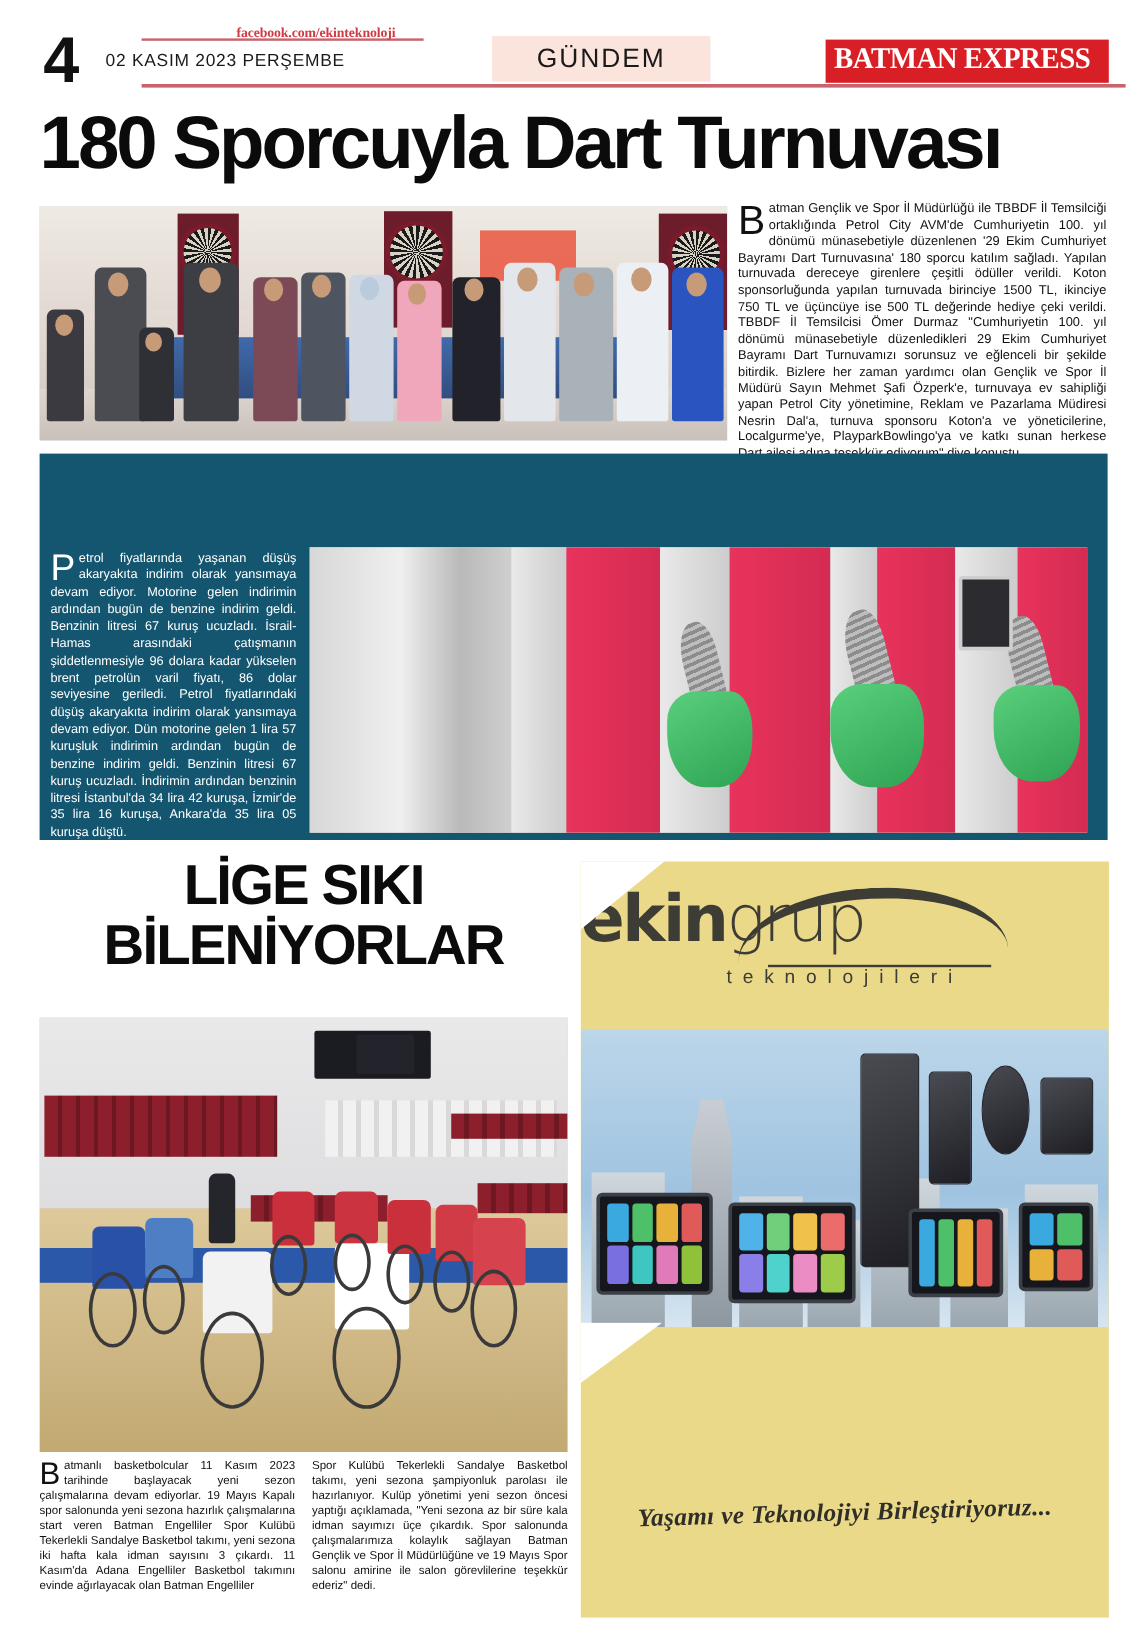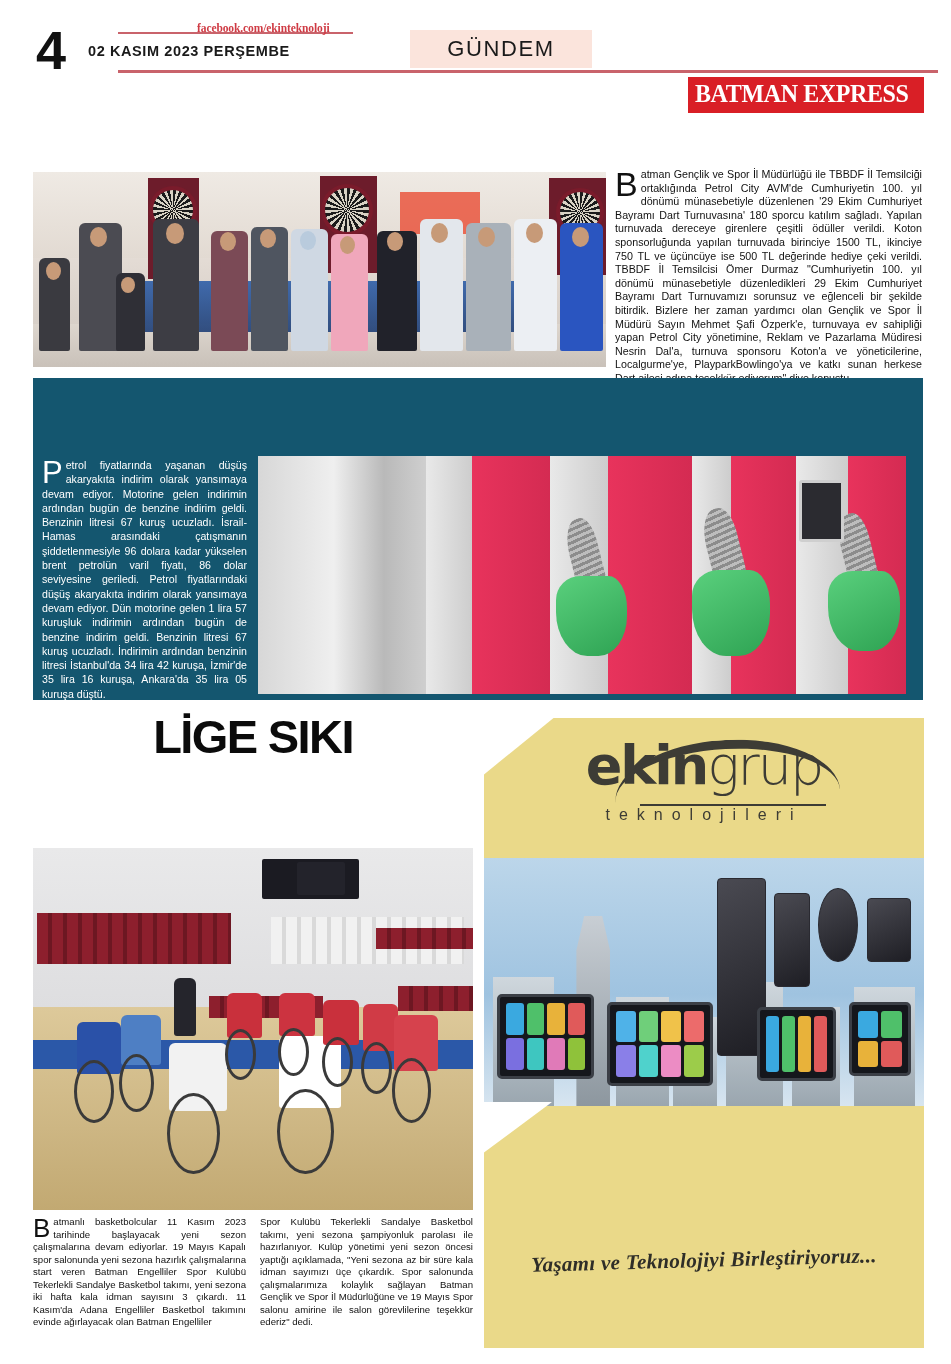--- a/index.html
+++ b/index.html
@@ -45,21 +45,21 @@
     font-size: 11.5px;
     font-weight: bold;
     color: #cf3b44;
     font-family: "Liberation Serif", serif;
     letter-spacing: -0.1px;
   }
   .date-line {
     position: absolute;
     left: 88px; top: 43px;
     font-size: 14.5px;
-    font-weight: bold;
+    font-weight: normal;
     color: #1a1a1a;
     letter-spacing: 0.6px;
     font-family: "Liberation Sans", sans-serif;
   }
   .bottom-rule {
     position: absolute;
     left: 118px; top: 70px;
     width: 820px; height: 3px;
     background: #c9636b;
   }
@@ -77,21 +77,20 @@
     font-size: 22px;
     letter-spacing: 1.6px;
     color: #1a1a1a;
     font-family: "Liberation Sans", sans-serif;
   }
   .logo-box {
     position: absolute;
     right: 27px; top: 33px;
     background: #d91f26;
     padding: 3px 7px 5px 7px;
-    margin-top: 44px;
   }
   .logo-text {
     font-size: 25px;
     font-weight: bold;
     color: #ffffff;
     font-family: "Liberation Serif", serif;
     letter-spacing: -0.4px;
     line-height: 28px;
     white-space: nowrap;
     font-stretch: condensed;
@@ -297,21 +296,20 @@
     width: 440px; height: 630px;
     background: #ead989;
     overflow: hidden;
   }
   .ad-logo-area {
     position: absolute; left: 0; top: 0; width: 100%; height: 120px;
     background: #ead989;
   }
   .ad-logo-wrap {
     position: absolute; left: 0; top: 18px; width: 100%;
-    text-align: center;
   }
   .ad-logo-main {
     display:inline-block; position:relative;
     font-size: 54px; line-height: 60px; color: #3d3c35;
     font-family: "DejaVu Sans", sans-serif;
     letter-spacing: -2px;
     font-weight: 600;
   }
   .ad-logo-main .thin { font-weight: 300; }
   .ad-swoosh {
@@ -424,20 +422,21 @@
     <div class="fb-link">facebook.com/ekinteknoloji</div>
     <div class="date-line">02 KASIM 2023 PERŞEMBE</div>
     <div class="section-tab"></div>
     <div class="section-tab-label">GÜNDEM</div>
     <div class="bottom-rule"></div>
     <div class="logo-box">
       <div class="logo-text">BATMAN EXPRESS</div>
     </div>
   </div>
 
+  <div class="headline-1">180 Sporcuyla Dart Turnuvası</div>
 
   <div class="photo photo-dart">
     <div class="ph1-bg"></div>
     <div class="ph1-wall"></div>
     <div class="ph1-floor"></div>
     <div class="maroon-panel" style="left:20%;top:3%;width:9%;height:52%;"></div>
     <div class="maroon-panel" style="left:50%;top:2%;width:10%;height:50%;"></div>
     <div class="maroon-panel" style="left:90%;top:3%;width:10%;height:50%;"></div>
     <div class="dart-board" style="left:21%;top:9%;width:40px;height:40px;"></div>
     <div class="dart-board" style="left:51%;top:8%;width:44px;height:44px;"></div>
@@ -508,20 +507,21 @@
     </div>
     <div class="nozzle" style="left:88%;top:24%;width:11%;height:58%;">
       <div class="hose"></div>
         <div class="body"></div>
     </div>
     <div class="pf-screen" style="left:83.5%;top:10%;width:7%;height:26%;"></div>
   </div>
 
   <div class="headline-3">
     <div>LİGE SIKI</div>
+    <div>BİLENİYORLAR</div>
   </div>
 
   <div class="photo photo-bb">
     <div class="bb-upper"></div>
     <div class="bb-floor"></div>
     <div class="bb-seatblock-red" style="left:1%;top:18%;width:44%;height:14%;"></div>
     <div class="bb-seatblock-white" style="left:54%;top:19%;width:44%;height:13%;"></div>
     <div class="bb-seatblock-red" style="left:78%;top:22%;width:22%;height:6%;"></div>
     <div class="bb-board" style="left:52%;top:3%;width:22%;height:11%;"></div>
     <div class="bb-board" style="left:60%;top:4%;width:11%;height:9%;background:#23232b;"></div>

